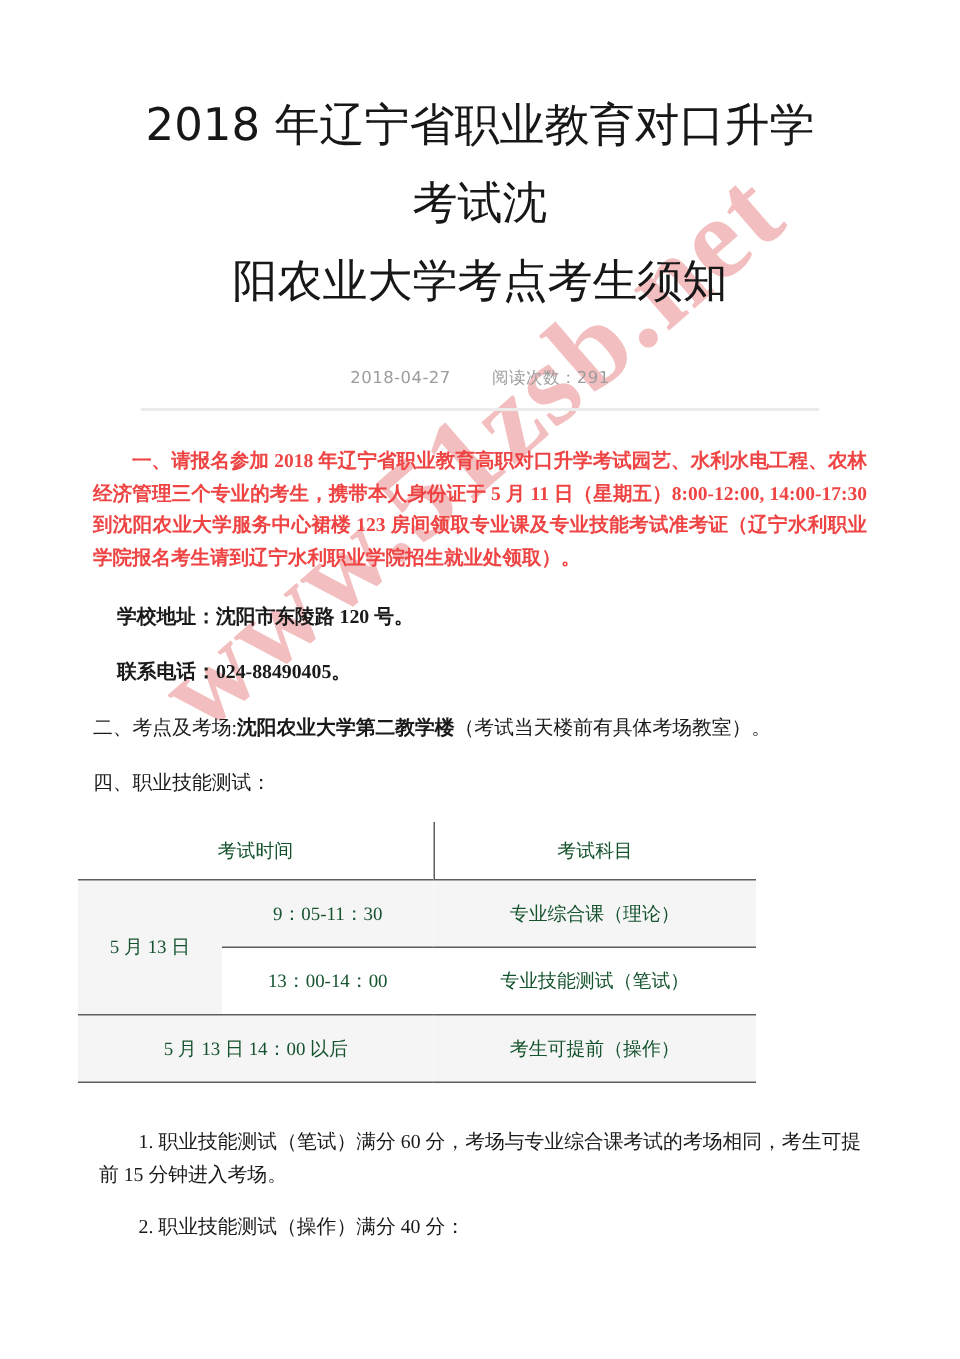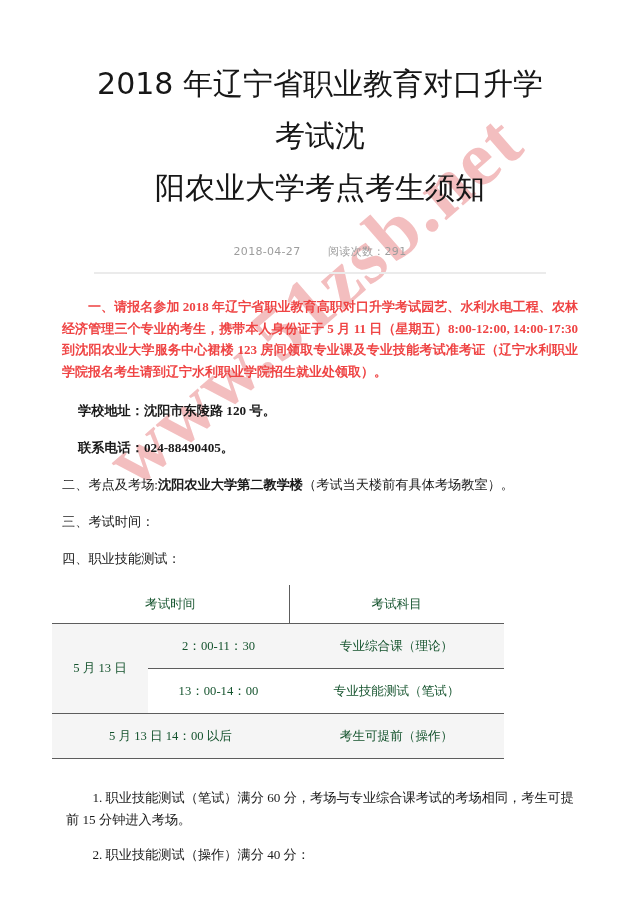--- a/index.html
+++ b/index.html
@@ -219,21 +219,20 @@
     <p class="notice">一、请报名参加 2018 年辽宁省职业教育高职对口升学考试园艺、水利水电工程、农林经济管理三个专业的考生，携带本人身份证于 5 月 11 日（星期五）8:00-12:00, 14:00-17:30 到沈阳农业大学服务中心裙楼 123 房间领取专业课及专业技能考试准考证（辽宁水利职业学院报名考生请到辽宁水利职业学院招生就业处领取）。</p>
 
     <p class="line-address">学校地址：沈阳市东陵路 120 号。</p>
 
     <p class="line-phone">联系电话：024-88490405。</p>
 
     <p class="line-site">
       <span>二、考点及考场:</span><span class="bold">沈阳农业大学第二教学楼</span><span>（考试当天楼前有具体考场教室）。</span>
     </p>
 
-    <p class="line-timing">三、考试时间：</p>
 
     <p class="line-skill">四、职业技能测试：</p>
 
   </div>
 
   <div class="exam-table-wrap">
     <table class="exam-table">
       <colgroup>
         <col style="width:96px">
         <col style="width:141px">
@@ -241,21 +240,21 @@
       </colgroup>
       <thead>
         <tr class="hdr-row">
           <th class="hdr-time" colspan="2">考试时间</th>
           <th class="hdr-subject">考试科目</th>
         </tr>
       </thead>
       <tbody>
         <tr class="drow rowA">
           <td class="c-date" rowspan="2">5 月 13 日</td>
-          <td class="c-time">2：00-11：30</td>
+          <td class="c-time">9：05-11：30</td>
           <td class="c-subject">专业综合课（理论）</td>
         </tr>
         <tr class="drow rowB">
           <td class="c-time">13：00-14：00</td>
           <td class="c-subject">专业技能测试（笔试）</td>
         </tr>
         <tr class="drow rowC">
           <td class="c-span" colspan="2">5 月 13 日 14：00 以后</td>
           <td class="c-subject">考生可提前（操作）</td>
         </tr>

